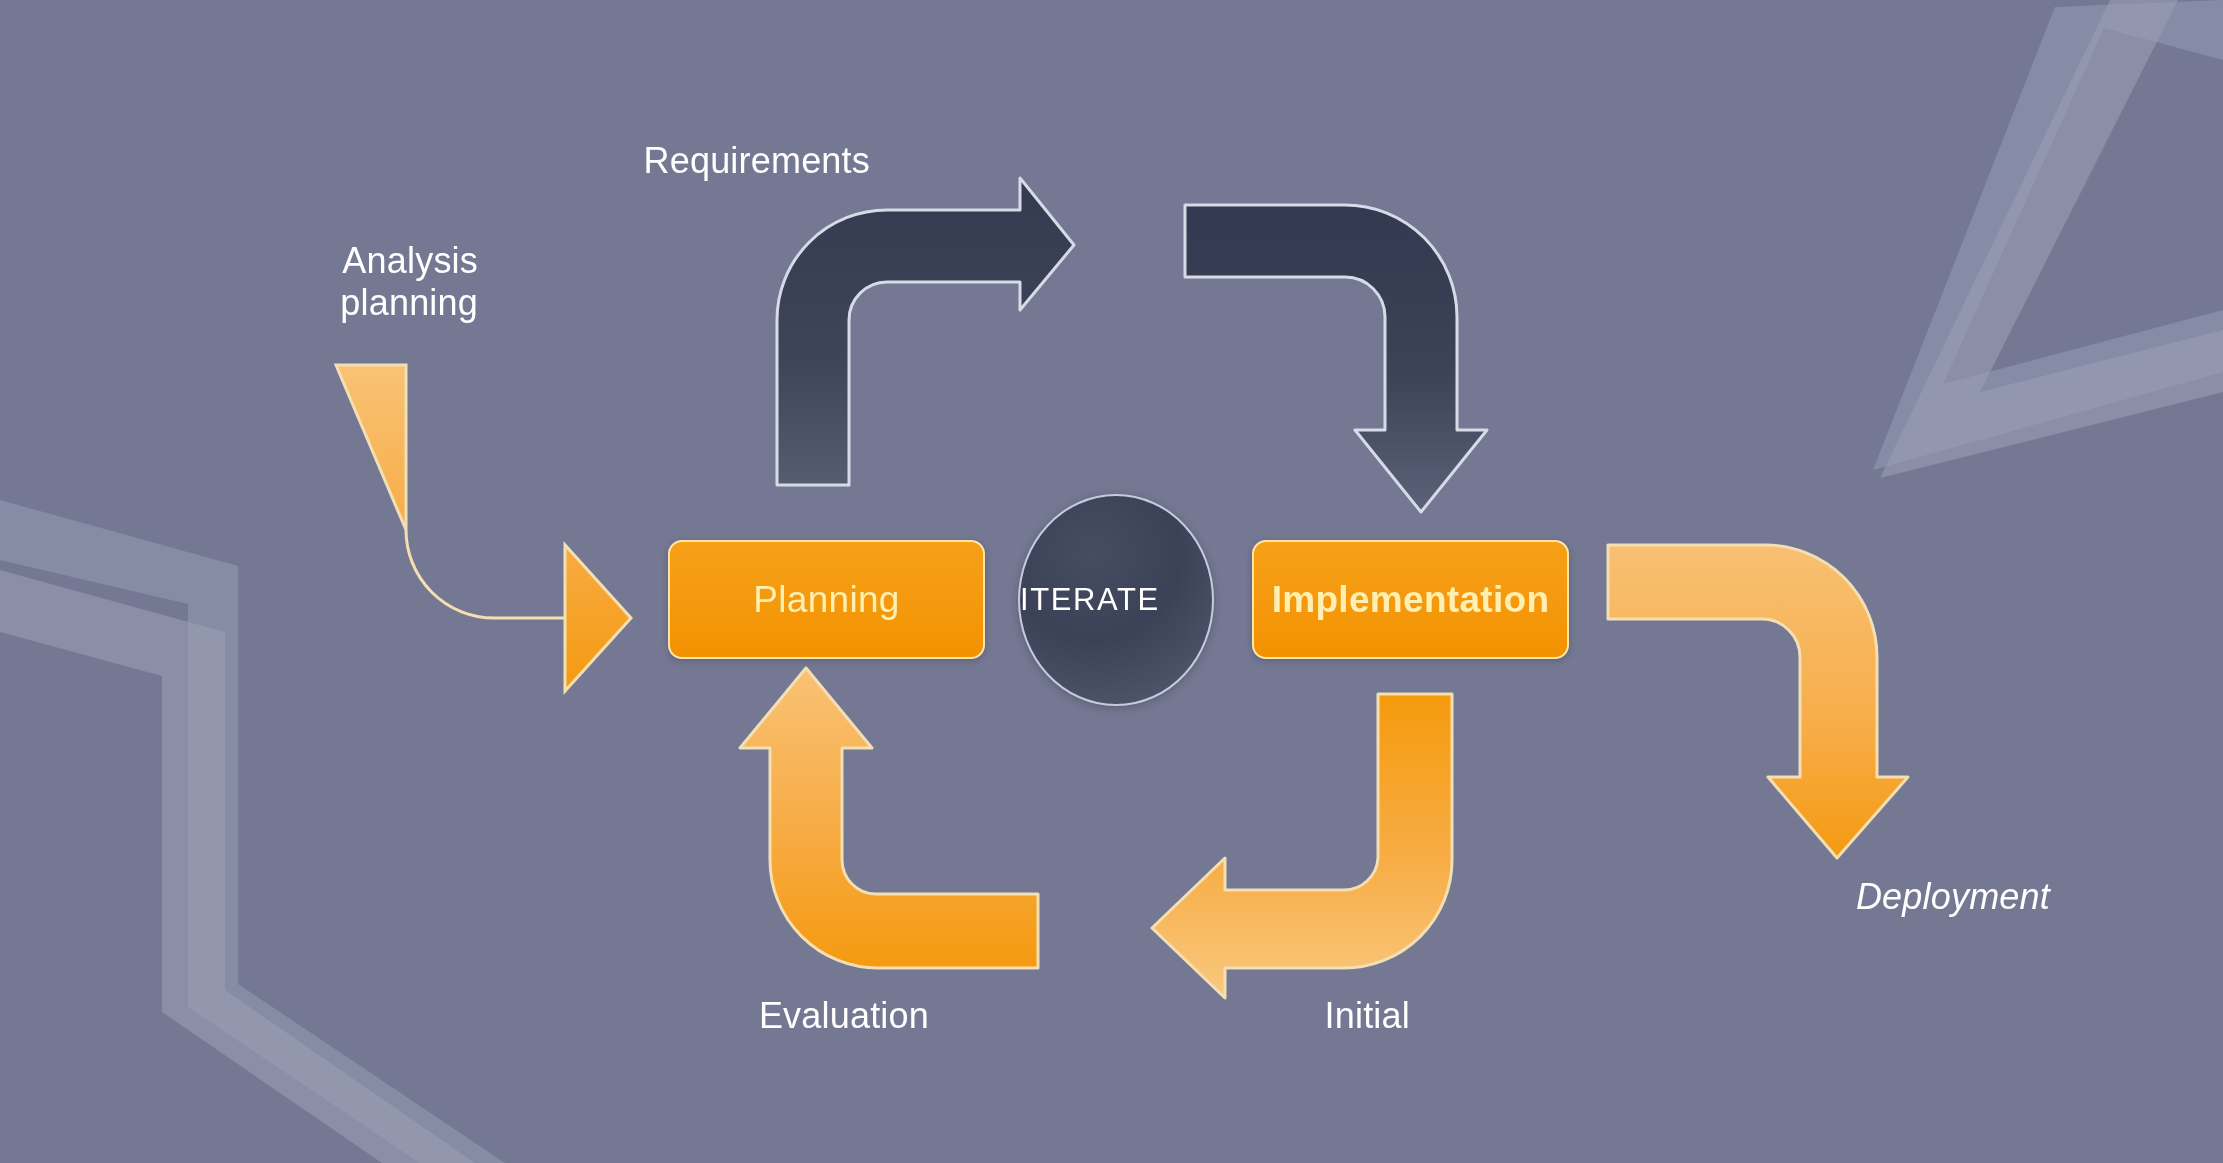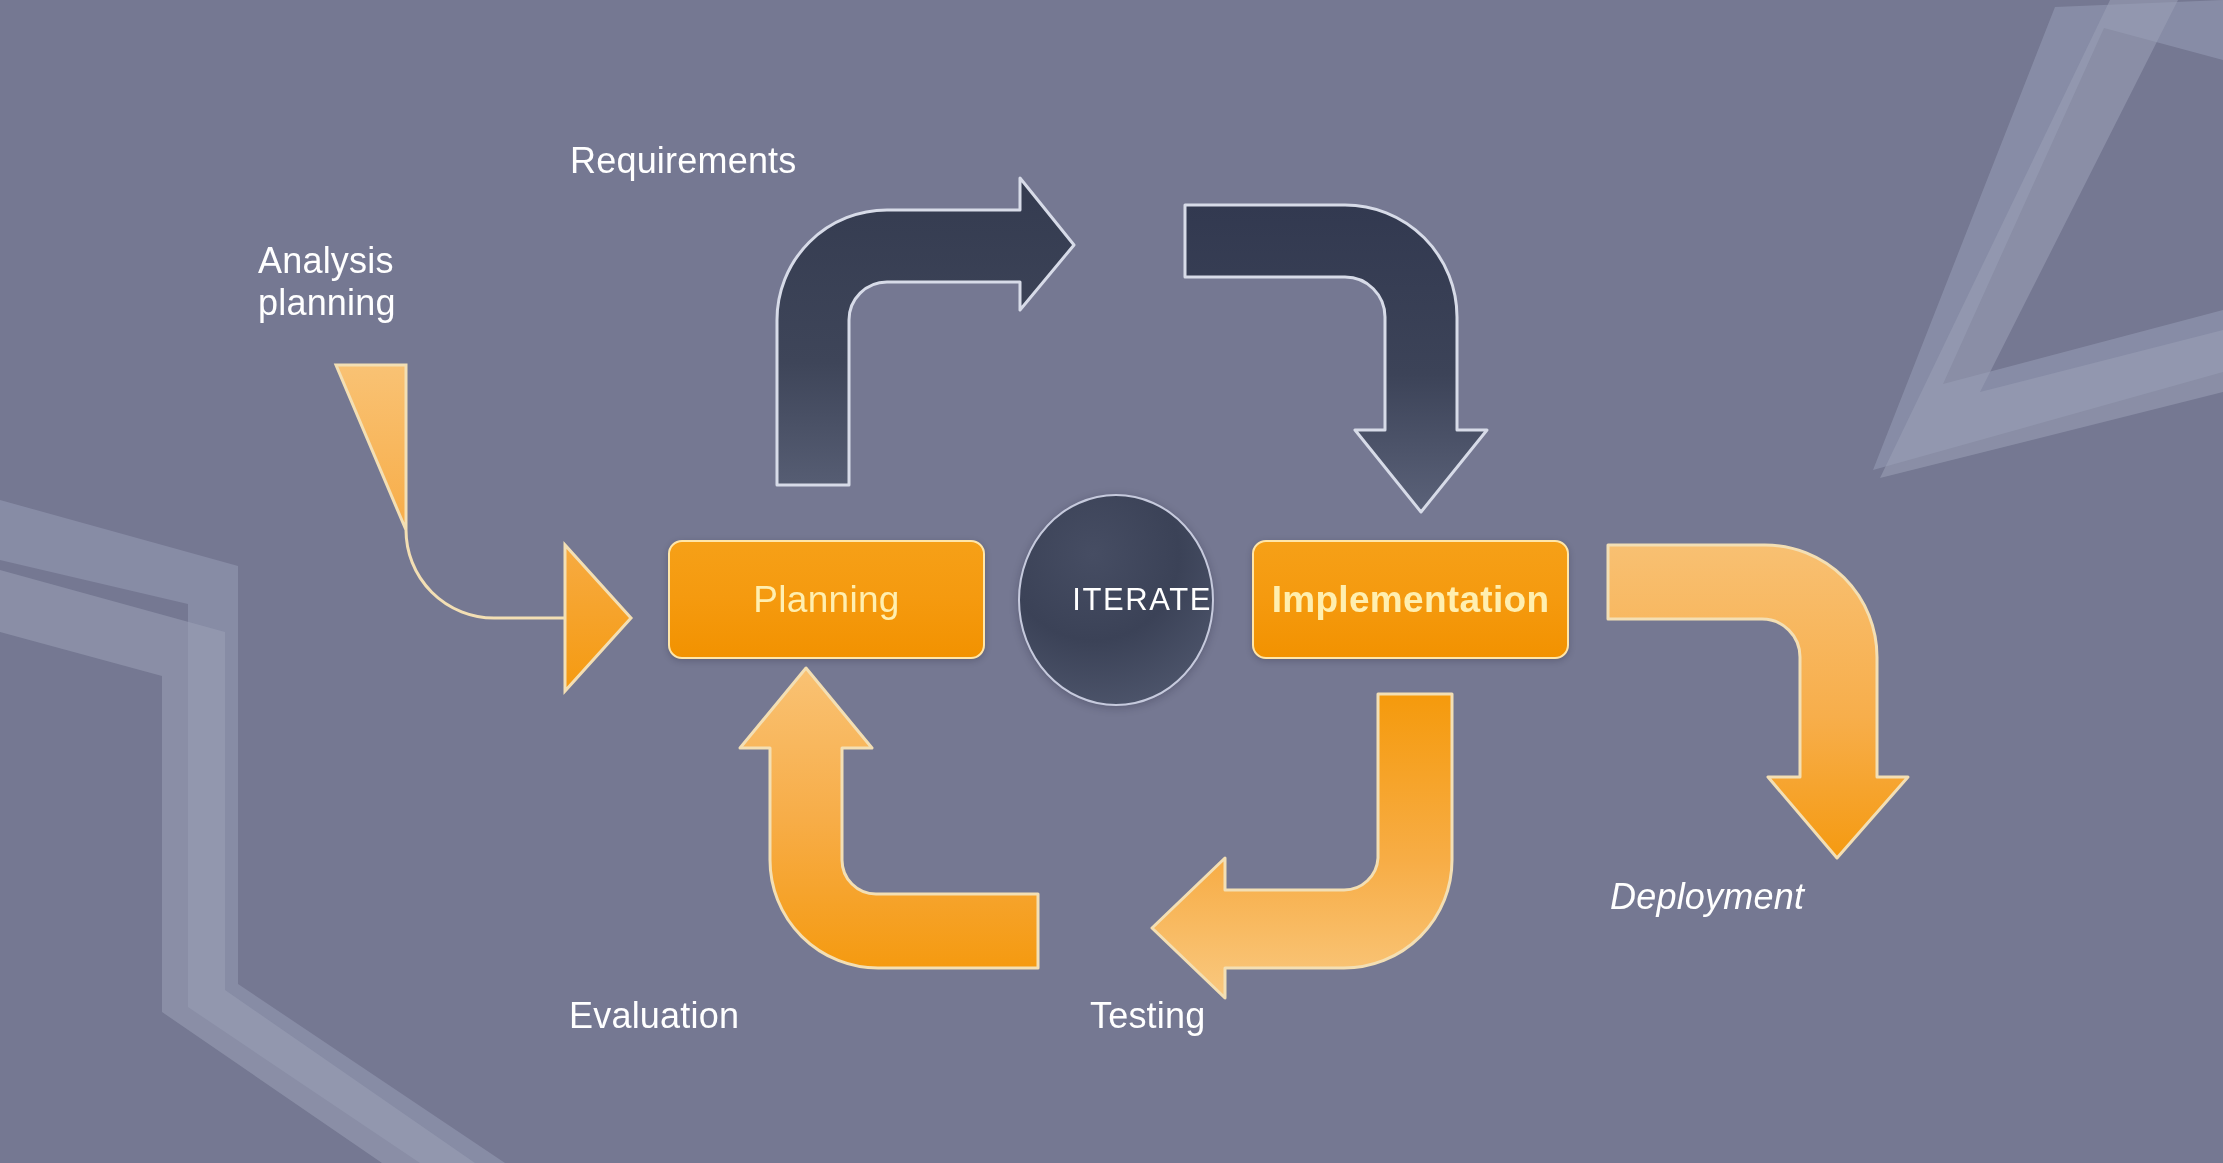--- a/index.html
+++ b/index.html
@@ -27,21 +27,21 @@
     height: 1163px;
   }
   .label {
     position: absolute;
     color: #ffffff;
     font-size: 36px;
     font-weight: 400;
     letter-spacing: 0.2px;
     white-space: pre-line;
     line-height: 1.18;
-    text-align: left;
+    text-align: right;
     pointer-events: none;
   }
   .node-box {
     position: absolute;
     border-radius: 14px;
     border: 2.5px solid #ffe6a8;
     background: linear-gradient(180deg, #f6a017 0%, #f59a0f 48%, #f29200 100%);
     box-shadow: 0 2px 6px rgba(30,30,50,0.25);
     display: flex;
     align-items: center;
@@ -50,21 +50,21 @@
     font-size: 37px;
     letter-spacing: 0.3px;
   }
   .iterate-circle {
     position: absolute;
     border-radius: 50%;
     border: 2.5px solid #c6cadd;
     background: radial-gradient(circle at 38% 28%, #464d63 0%, #3b4257 45%, #555d74 100%);
     display: flex;
     align-items: center;
-    justify-content: flex-end;
+    justify-content: flex-start;
     color: #ffffff;
     font-size: 31px;
     letter-spacing: 1.6px;
     box-shadow: 0 2px 8px rgba(20,20,40,0.25);
   }
 </style>
 </head>
 <body>
 
 <div id="stage">
@@ -209,21 +209,21 @@
   <div class="label" style="left:258px; top:240px; width:220px;">Analysis
 planning</div>
 
   <div class="label" style="left:570px; top:140px; width:300px;">Requirements</div>
 
 
   <div class="label" style="left:1610px; top:876px; width:440px;font-style:italic;">Deployment</div>
 
   <div class="label" style="left:569px; top:995px; width:360px;">Evaluation</div>
 
-  <div class="label" style="left:1090px; top:995px; width:320px;">Testing</div>
+  <div class="label" style="left:1090px; top:995px; width:320px;">Initial</div>
 
   <div class="node-box" style="left:668px; top:540px; width:313px; height:115px;">
     <span>Planning</span>
   </div>
 
   <div class="iterate-circle" style="left:1018px; top:494px; width:192px; height:208px; border-radius:50%;">
     <span>ITERATE</span>
   </div>
 
   <div class="node-box" style="left:1252px; top:540px; width:313px; height:115px;font-weight:bold;">

